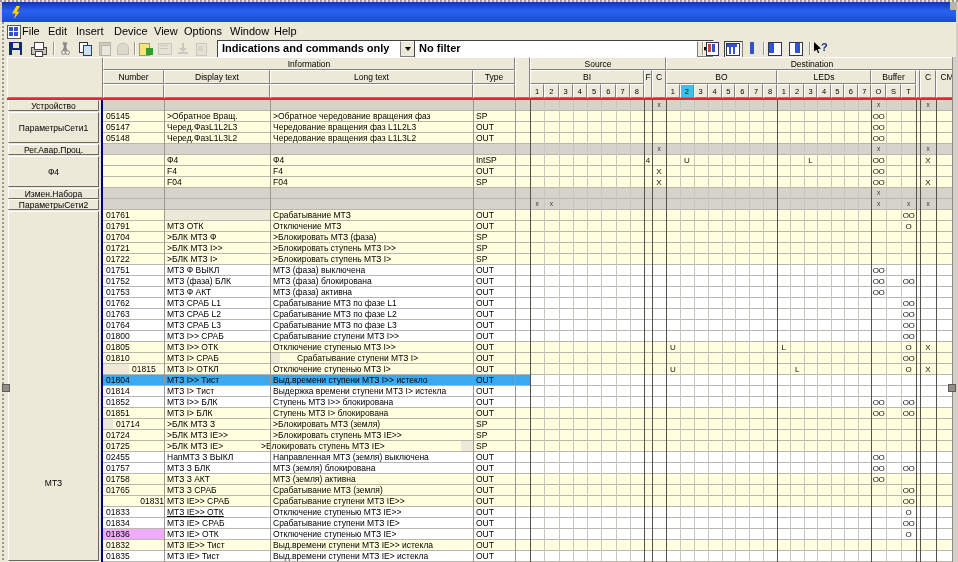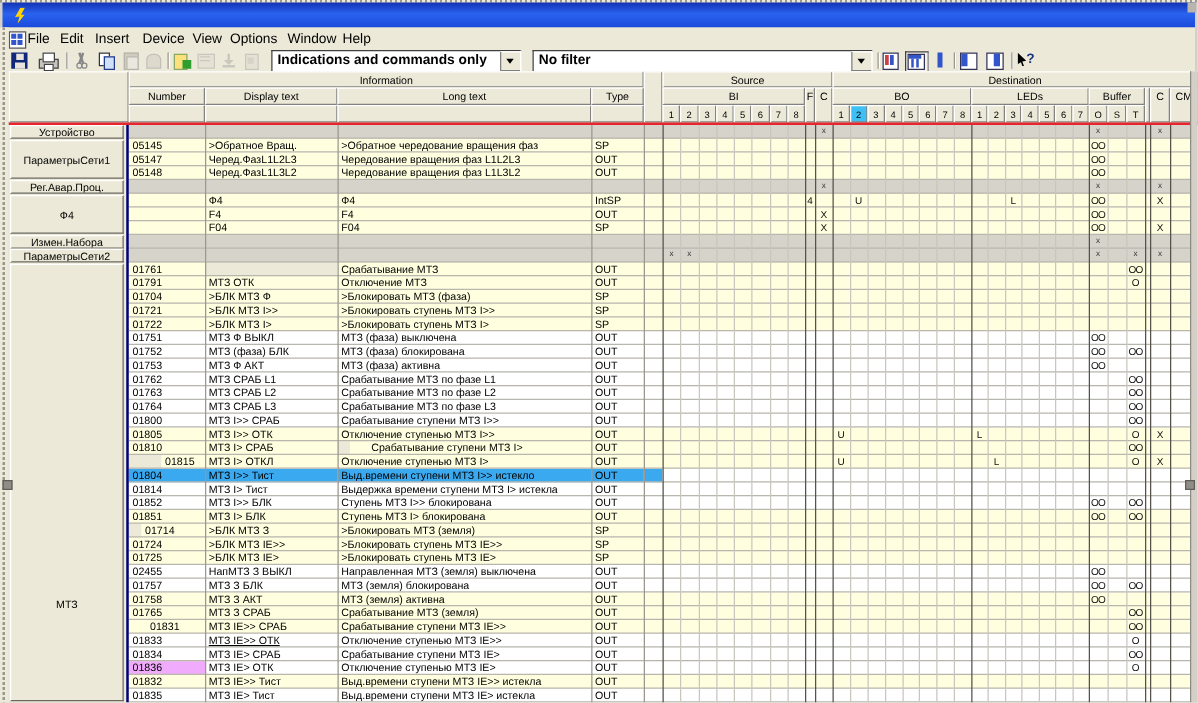--- a/index.html
+++ b/index.html
@@ -105,21 +105,21 @@
       <div style="position:absolute;left:3px;top:11px;width:10px;height:2px;background:#999;"></div>
     </div>
     <div class="abs tbicon" style="left: 191px; opacity: 0.4;">
       <div style="position:absolute;left:3px;top:2px;width:9px;height:11px;border:1px solid #999;background:#DDD9D2;"></div>
       <div style="position:absolute;left:5px;top:5px;width:5px;height:5px;background:#B8B4AC;"></div>
     </div>
     <div class="abs combo" style="left: 215px; width: 198px;">
       <span class="txt">Indications and commands only</span>
       <span class="btn"></span>
     </div>
-    <div class="abs combo" style="left: 424px; width: 270px;">
+    <div class="abs combo" style="left: 412px; width: 270px; padding-left: 28px;">
       <span class="txt">No filter</span>
       <span class="btn"></span>
     </div>
     <div class="abs tbsep" style="left: 700px;"></div>
     <div class="abs tbicon" style="left: 703px;">
       <div style="position:absolute;left:1px;top:1px;width:11px;height:12px;background:#fff;border:1px solid #335;"></div>
       <div style="position:absolute;left:3px;top:3px;width:3px;height:8px;background:#D04040;"></div>
       <div style="position:absolute;left:7px;top:3px;width:3px;height:8px;background:#3355CC;"></div>
     </div>
     <div class="abs tbicon" style="left: 722px; border-width: 1px; border-style: solid; border-color: rgb(64, 64, 64) rgb(128, 128, 128) rgb(128, 128, 128) rgb(64, 64, 64); border-image: initial; background: rgb(244, 242, 236);">
@@ -361,21 +361,21 @@
     <div class="abs cell" style="left: 515px; top: 419px; width: 15px; height: 11px; background: rgb(255, 255, 223);"></div>
     <div class="abs cell" style="left: 530px; top: 419px; width: 422px; height: 11px; background: rgb(255, 255, 223);"></div>
     <div class="abs cell" style="left: 103px; top: 430px; width: 61px; height: 11px; background: rgb(255, 255, 223); padding-left: 3px;">01724</div>
     <div class="abs cell" style="left: 164px; top: 430px; width: 106px; height: 11px; background: rgb(255, 255, 223); padding-left: 3px;">&gt;БЛК МТЗ IE&gt;&gt;</div>
     <div class="abs cell" style="left: 270px; top: 430px; width: 203px; height: 11px; background: rgb(255, 255, 223); padding-left: 3px;">&gt;Блокировать ступень МТЗ IE&gt;&gt;</div>
     <div class="abs cell" style="left: 473px; top: 430px; width: 42px; height: 11px; background: rgb(255, 255, 223); padding-left: 3px;">SP</div>
     <div class="abs cell" style="left: 515px; top: 430px; width: 15px; height: 11px; background: rgb(255, 255, 223);"></div>
     <div class="abs cell" style="left: 530px; top: 430px; width: 422px; height: 11px; background: rgb(255, 255, 223);"></div>
     <div class="abs cell" style="left: 103px; top: 441px; width: 61px; height: 11px; background: rgb(255, 255, 223); padding-left: 3px;">01725</div>
     <div class="abs cell" style="left: 164px; top: 441px; width: 106px; height: 11px; background: rgb(255, 255, 223); padding-left: 3px;">&gt;БЛК МТЗ IE&gt;</div>
-    <div class="abs cell" style="left: 270px; top: 441px; width: 203px; height: 11px; background: rgb(255, 255, 223); padding-left: 3px;">&gt;Блокировать ступень МТЗ IE&gt;</div>
+    <div class="abs cell" style="left: 258px; top: 441px; width: 203px; height: 11px; background: rgb(255, 255, 223); padding-left: 3px;">&gt;Блокировать ступень МТЗ IE&gt;</div>
     <div class="abs cell" style="left: 473px; top: 441px; width: 42px; height: 11px; background: rgb(255, 255, 223); padding-left: 3px;">SP</div>
     <div class="abs cell" style="left: 515px; top: 441px; width: 15px; height: 11px; background: rgb(255, 255, 223);"></div>
     <div class="abs cell" style="left: 530px; top: 441px; width: 422px; height: 11px; background: rgb(255, 255, 223);"></div>
     <div class="abs cell" style="left: 103px; top: 452px; width: 61px; height: 11px; background: rgb(255, 255, 255); padding-left: 3px;">02455</div>
     <div class="abs cell" style="left: 164px; top: 452px; width: 106px; height: 11px; background: rgb(255, 255, 255); padding-left: 3px;">НапМТЗ З ВЫКЛ</div>
     <div class="abs cell" style="left: 270px; top: 452px; width: 203px; height: 11px; background: rgb(255, 255, 255); padding-left: 3px;">Направленная МТЗ (земля) выключена</div>
     <div class="abs cell" style="left: 473px; top: 452px; width: 42px; height: 11px; background: rgb(255, 255, 255); padding-left: 3px;">OUT</div>
     <div class="abs cell" style="left: 515px; top: 452px; width: 15px; height: 11px; background: rgb(255, 255, 255);"></div>
     <div class="abs cell" style="left: 530px; top: 452px; width: 422px; height: 11px; background: rgb(255, 255, 255);"></div>
     <div class="abs cell" style="left: 103px; top: 463px; width: 61px; height: 11px; background: rgb(255, 255, 255); padding-left: 3px;">01757</div>
@@ -389,21 +389,21 @@
     <div class="abs cell" style="left: 270px; top: 474px; width: 203px; height: 11px; background: rgb(255, 255, 223); padding-left: 3px;">МТЗ (земля) активна</div>
     <div class="abs cell" style="left: 473px; top: 474px; width: 42px; height: 11px; background: rgb(255, 255, 223); padding-left: 3px;">OUT</div>
     <div class="abs cell" style="left: 515px; top: 474px; width: 15px; height: 11px; background: rgb(255, 255, 223);"></div>
     <div class="abs cell" style="left: 530px; top: 474px; width: 422px; height: 11px; background: rgb(255, 255, 223);"></div>
     <div class="abs cell" style="left: 103px; top: 485px; width: 61px; height: 11px; background: rgb(255, 255, 223); padding-left: 3px;">01765</div>
     <div class="abs cell" style="left: 164px; top: 485px; width: 106px; height: 11px; background: rgb(255, 255, 223); padding-left: 3px;">МТЗ З СРАБ</div>
     <div class="abs cell" style="left: 270px; top: 485px; width: 203px; height: 11px; background: rgb(255, 255, 223); padding-left: 3px;">Срабатывание МТЗ (земля)</div>
     <div class="abs cell" style="left: 473px; top: 485px; width: 42px; height: 11px; background: rgb(255, 255, 223); padding-left: 3px;">OUT</div>
     <div class="abs cell" style="left: 515px; top: 485px; width: 15px; height: 11px; background: rgb(255, 255, 223);"></div>
     <div class="abs cell" style="left: 530px; top: 485px; width: 422px; height: 11px; background: rgb(255, 255, 223);"></div>
-    <div class="abs cell" style="left: 103px; top: 496px; width: 61px; height: 11px; background: rgb(255, 255, 223); padding-left: 17px;">01831</div>
+    <div class="abs cell" style="left: 103px; top: 496px; width: 61px; height: 11px; background: rgb(255, 255, 223); padding-left: 17px; text-align: right;">01831</div>
     <div class="abs cell" style="left: 164px; top: 496px; width: 106px; height: 11px; background: rgb(255, 255, 223); padding-left: 3px;">МТЗ IE&gt;&gt; СРАБ</div>
     <div class="abs cell" style="left: 270px; top: 496px; width: 203px; height: 11px; background: rgb(255, 255, 223); padding-left: 3px;">Срабатывание ступени МТЗ IE&gt;&gt;</div>
     <div class="abs cell" style="left: 473px; top: 496px; width: 42px; height: 11px; background: rgb(255, 255, 223); padding-left: 3px;">OUT</div>
     <div class="abs cell" style="left: 515px; top: 496px; width: 15px; height: 11px; background: rgb(255, 255, 223);"></div>
     <div class="abs cell" style="left: 530px; top: 496px; width: 422px; height: 11px; background: rgb(255, 255, 223);"></div>
     <div class="abs cell" style="left: 103px; top: 507px; width: 61px; height: 11px; background: rgb(255, 255, 255); padding-left: 3px;">01833</div>
     <div class="abs cell" style="left: 164px; top: 507px; width: 106px; height: 11px; background: rgb(255, 255, 255); padding-left: 3px; text-decoration: underline;">МТЗ IE&gt;&gt; ОТК</div>
     <div class="abs cell" style="left: 270px; top: 507px; width: 203px; height: 11px; background: rgb(255, 255, 255); padding-left: 3px;">Отключение ступенью МТЗ IE&gt;&gt;</div>
     <div class="abs cell" style="left: 473px; top: 507px; width: 42px; height: 11px; background: rgb(255, 255, 255); padding-left: 3px;">OUT</div>
     <div class="abs cell" style="left: 515px; top: 507px; width: 15px; height: 11px; background: rgb(255, 255, 255);"></div>

